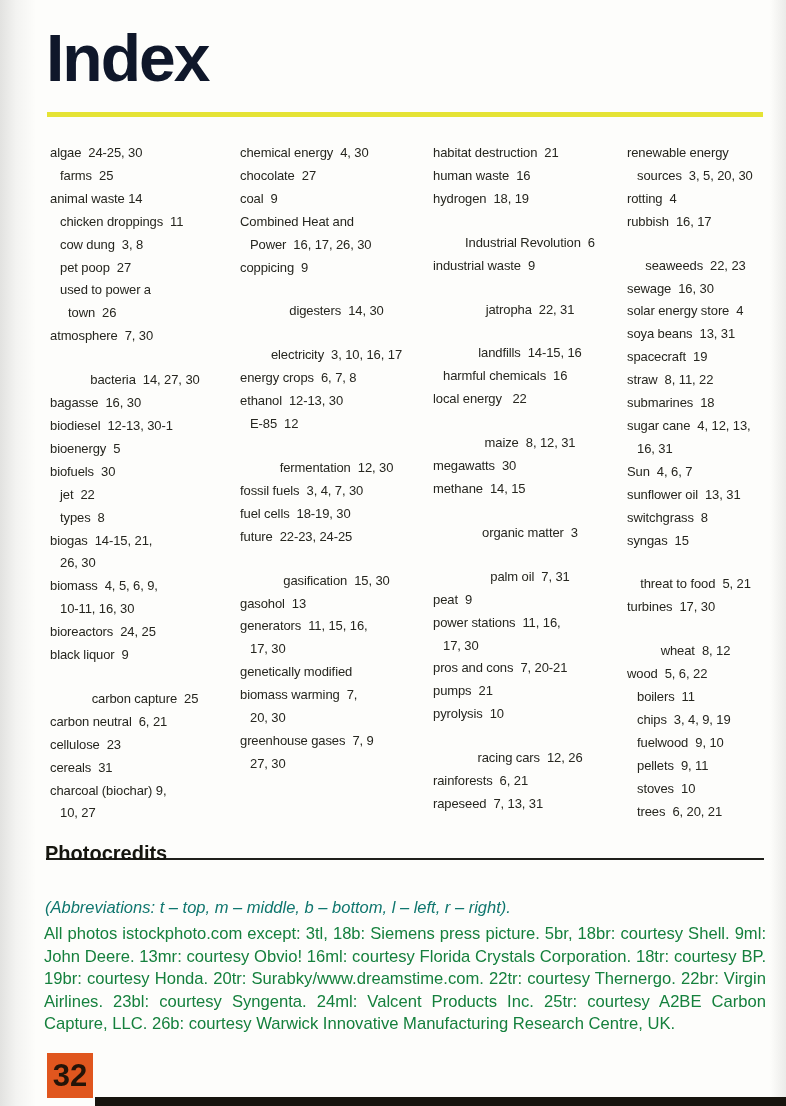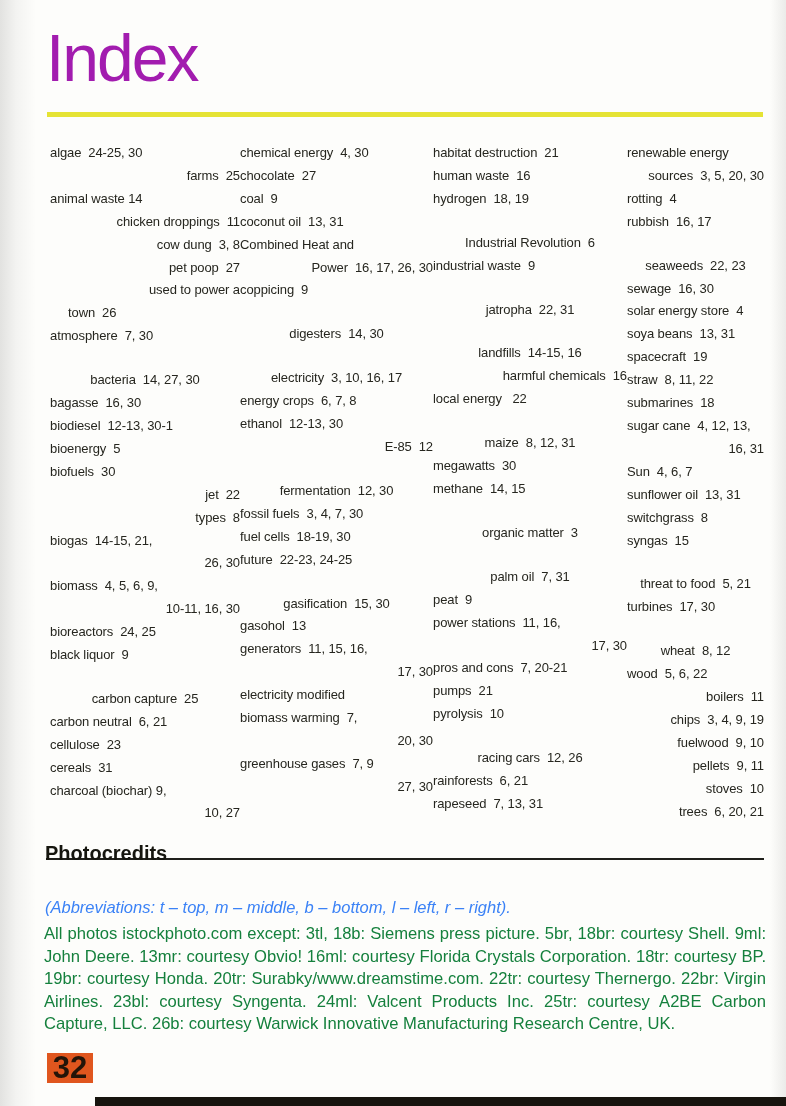--- a/index.html
+++ b/index.html
@@ -18,64 +18,64 @@
     position:absolute; right:0; top:0; bottom:0; width:16px;
     background:linear-gradient(to left,#ebebe9 0%,rgba(255,255,255,0) 100%);
   }
   .scan-bottom {
     position:absolute; left:95px; right:0; bottom:0; height:9px;
     background:#17140e;
   }
   
   .title {
     position:absolute; left:46px; top:20px;
-    font-size:66px; font-weight:normal; letter-spacing:-2px;
-    color:#a21caf;
+    font-size:66px; font-weight:bold; letter-spacing:-2px;
+    color:#0f172a;
   }
   .rule-yellow {
     position:absolute; left:47px; top:112px; width:716px; height:5px;
     background:#e5e334;
   }
   
   .index {
     position:absolute; left:50px; top:142px; width:714px;
     display:flex;
   }
   .col {
     font-size:13px; line-height:22.9px; letter-spacing:-0.1px;
   }
   .col .line { white-space:pre; }
   .col1 { width:190px; }
   .col2 { width:193px; }
   .col3 { width:194px; }
   .col4 { width:137px; }
-  .line.i1 { padding-left:10px;text-align:right; }
+  .line.i1 { padding-left:10px; }
   .line.i2 { padding-left:18px; }
   .line.gap { margin-top:21px;text-align:center; }
   
   .credits-rule {
     position:absolute; left:46px; top:858px; width:718px; height:2px;
     background:#20201b;
   }
   .credits-title {
     position:absolute; left:45px; top:842px;
     font-size:20px; font-weight:bold; color:#15150e;
   }
   .credits-abbrev {
     position:absolute; left:45px; top:898px;
-    font-size:16.5px; font-style:italic; color:#3b82f6;
+    font-size:16.5px; font-style:italic; color:#0f766e;
   }
   .credits-body {
     position:absolute; left:44px; top:923px; width:722px;
     font-size:16.6px; line-height:22.6px; text-align:justify;
     color:#15803d;
   }
   
   .page-num {
-    position:absolute; left:47px; top:1053px; width:46px; height:30px;
+    position:absolute; left:47px; top:1053px; width:46px; height:45px;
     background:#e0561e;
     display:flex; align-items:center; justify-content:center;
     font-size:31px; font-weight:bold; color:#241408;
   }
 </style>
 </head>
 <body>
 
 <div class="page">
 
@@ -113,38 +113,37 @@
         <div class="line">carbon neutral  6, 21</div>
         <div class="line">cellulose  23</div>
         <div class="line">cereals  31</div>
         <div class="line">charcoal (biochar) 9,</div>
         <div class="line i1">10, 27</div>
       </div>
     <div class="col col2">
         <div class="line">chemical energy  4, 30</div>
         <div class="line">chocolate  27</div>
         <div class="line">coal  9</div>
-        <div class="line">coconut oil  13, 31</div>
         <div class="line">Combined Heat and</div>
         <div class="line i1">Power  16, 17, 26, 30</div>
         <div class="line">coppicing  9</div>
         <div class="line gap">digesters  14, 30</div>
         <div class="line gap">electricity  3, 10, 16, 17</div>
         <div class="line">energy crops  6, 7, 8</div>
         <div class="line">ethanol  12-13, 30</div>
         <div class="line i1">E-85  12</div>
         <div class="line gap">fermentation  12, 30</div>
         <div class="line">fossil fuels  3, 4, 7, 30</div>
         <div class="line">fuel cells  18-19, 30</div>
         <div class="line">future  22-23, 24-25</div>
         <div class="line gap">gasification  15, 30</div>
         <div class="line">gasohol  13</div>
         <div class="line">generators  11, 15, 16,</div>
         <div class="line i1">17, 30</div>
-        <div class="line">electricity modified</div>
+        <div class="line">genetically modified</div>
         <div class="line">biomass warming  7,</div>
         <div class="line i1">20, 30</div>
         <div class="line">greenhouse gases  7, 9</div>
         <div class="line i1">27, 30</div>
       </div>
     <div class="col col3">
         <div class="line">habitat destruction  21</div>
         <div class="line">human waste  16</div>
         <div class="line">hydrogen  18, 19</div>
         <div class="line gap">Industrial Revolution  6</div>

